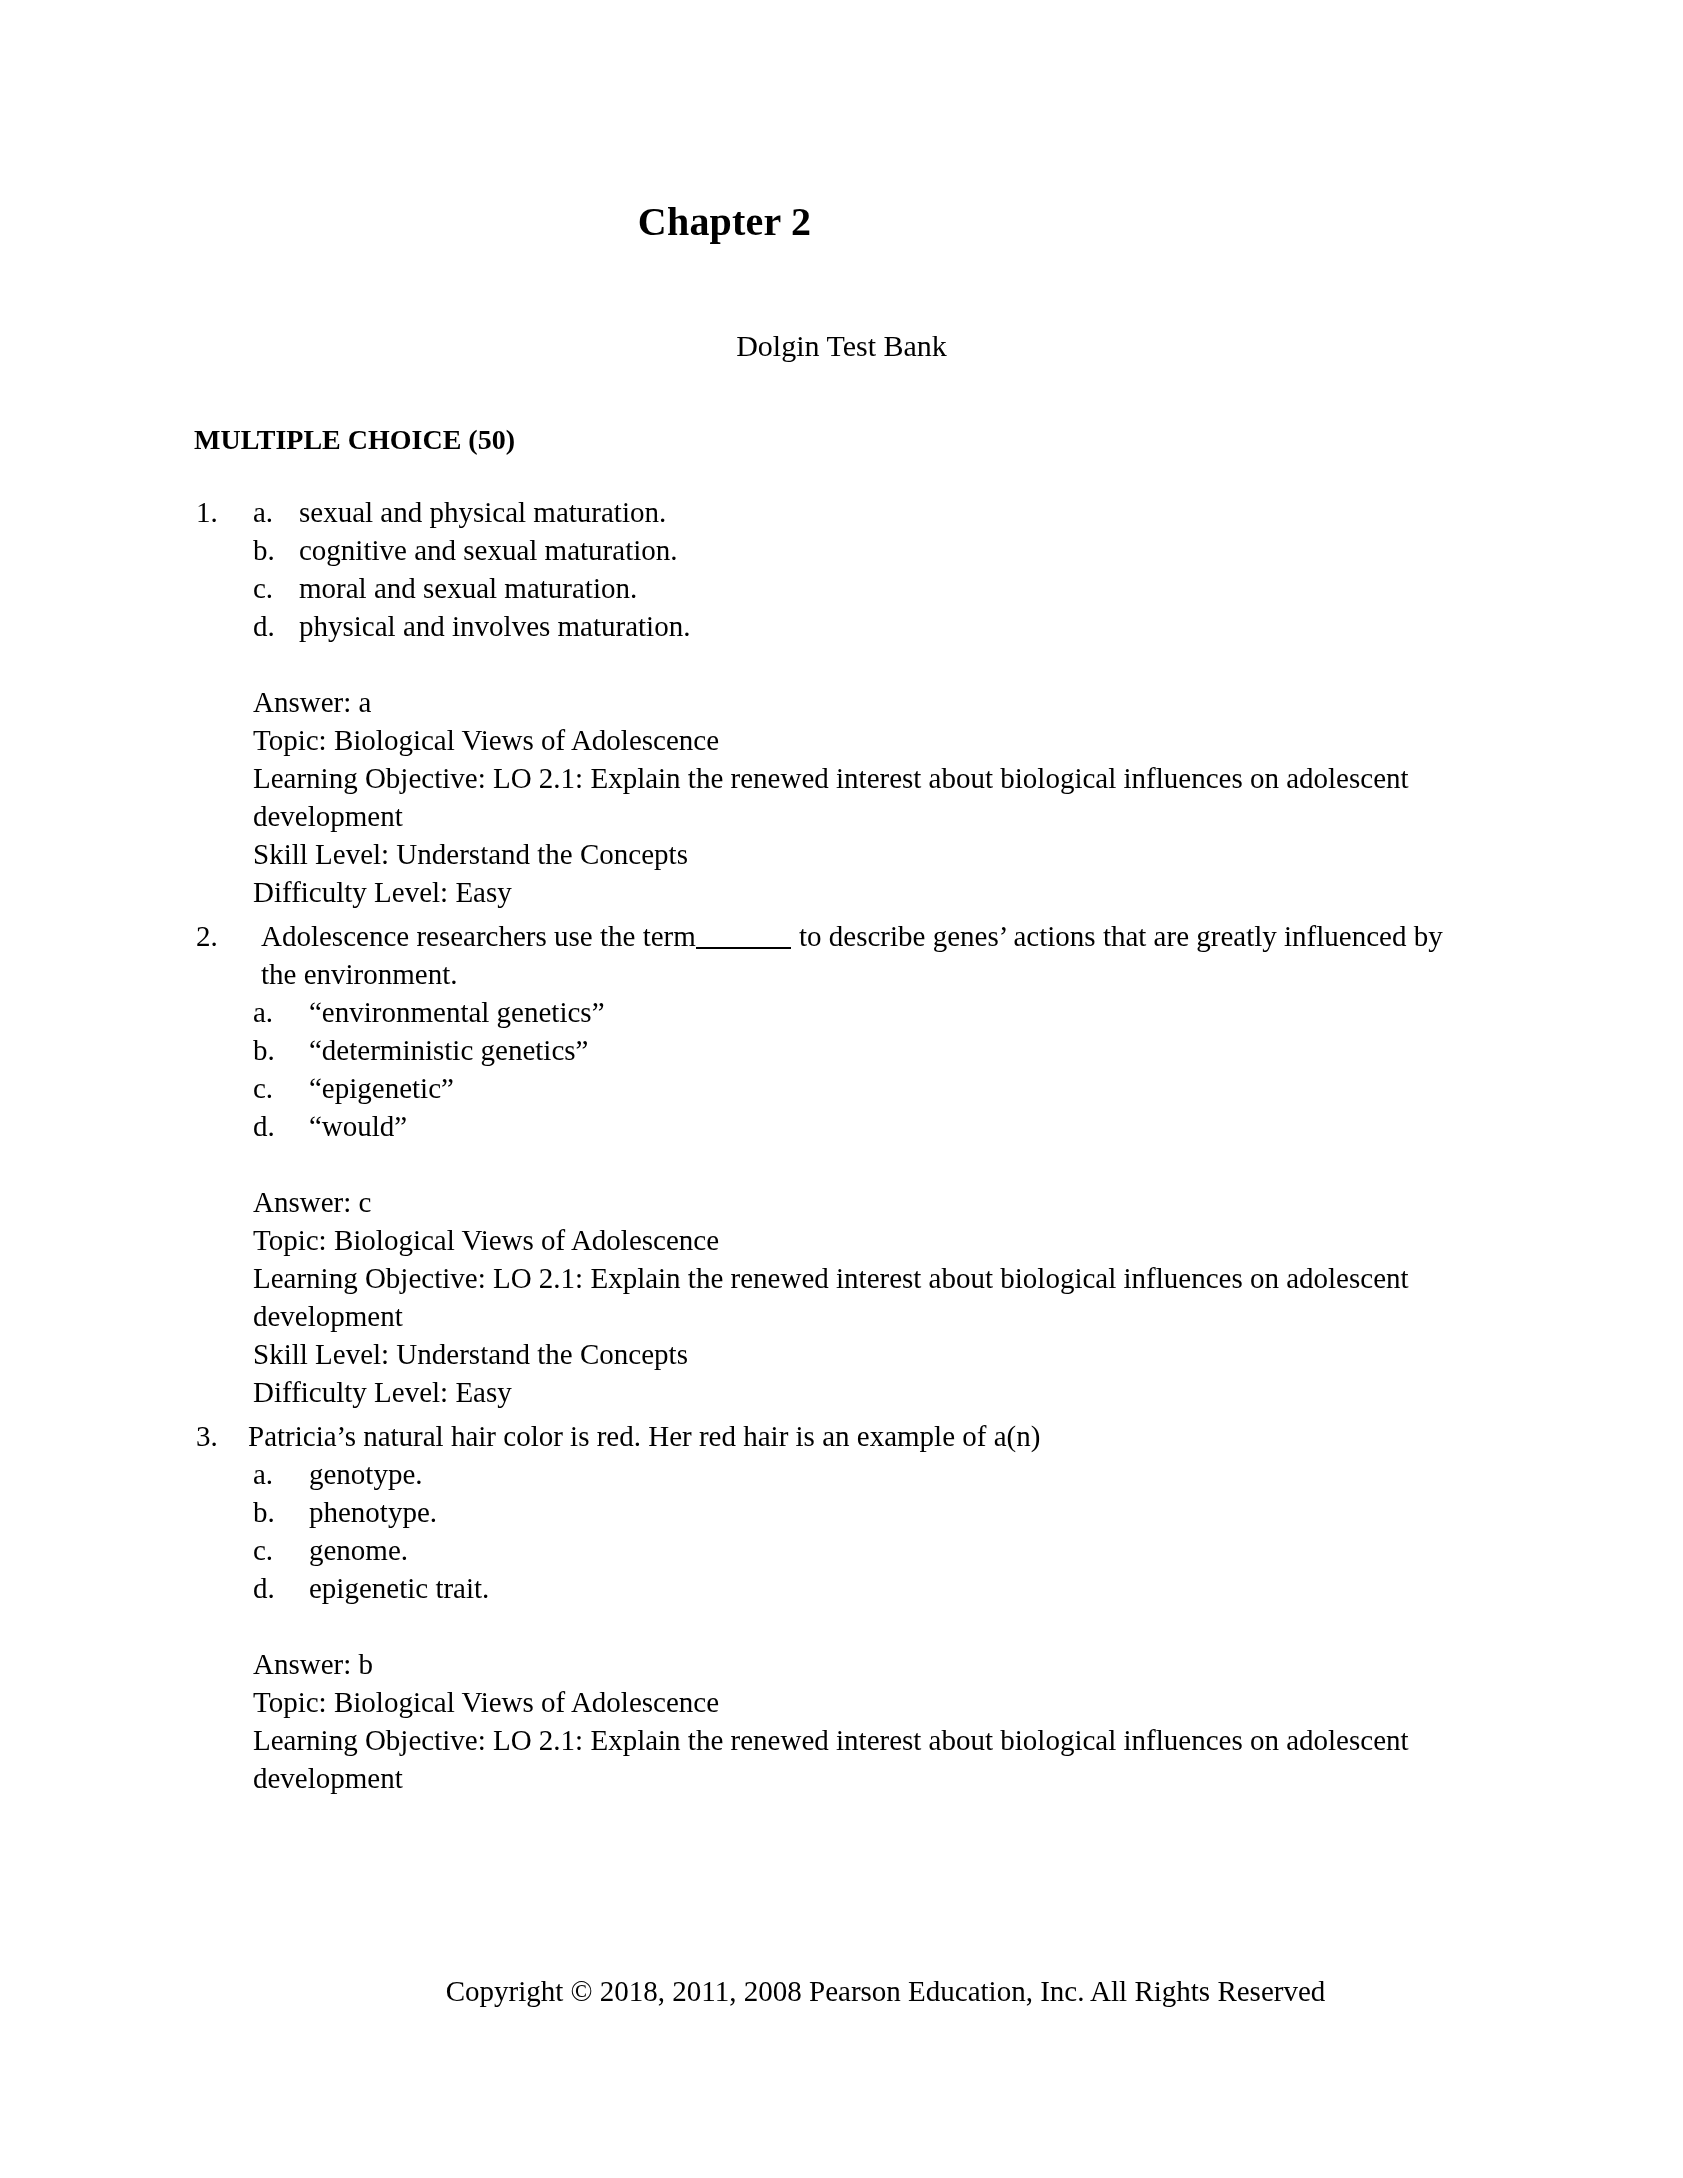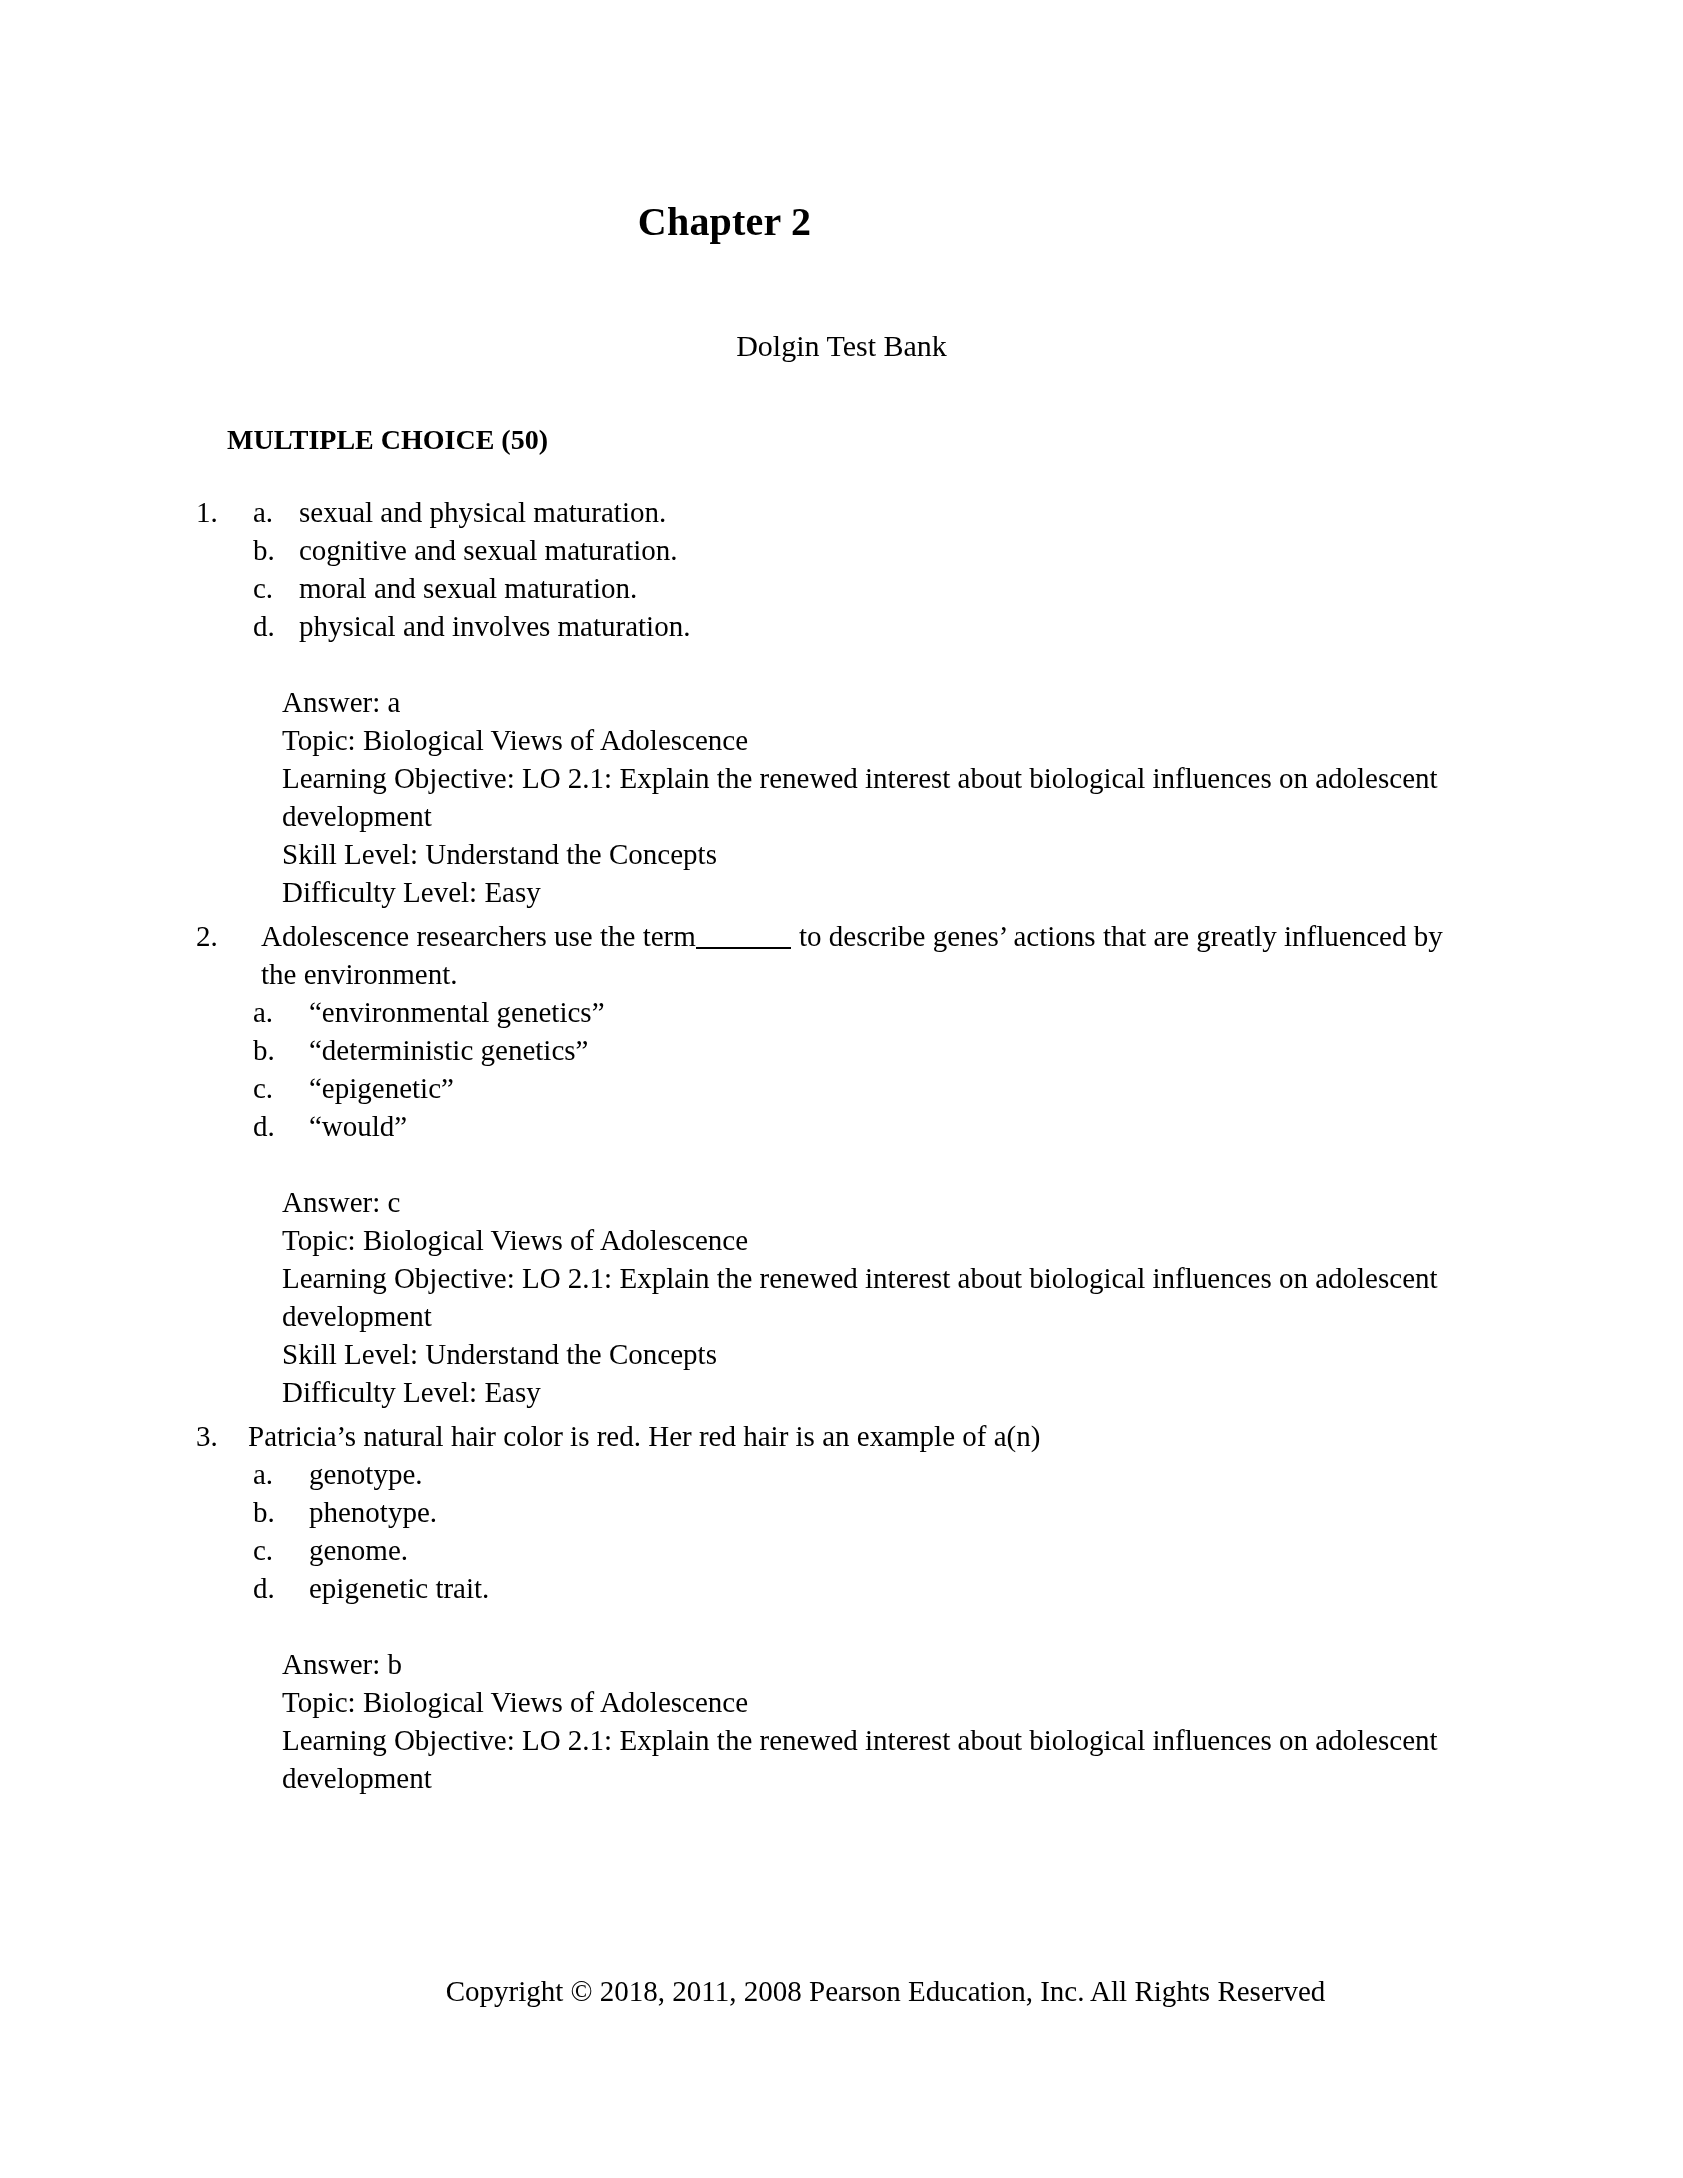--- a/index.html
+++ b/index.html
@@ -42,21 +42,20 @@
     text-align: center;
     font-size: 30px;
     font-weight: normal;
   }
   .section-heading {
     position: absolute;
     left: 194px;
     top: 424px;
     font-size: 28px;
     font-weight: bold;
-    margin-left: 33px;
   }
 
   
   .questions {
     position: absolute;
     left: 0;
     top: 493px;
     width: 1683px;
   }
   .question-block {
@@ -99,21 +98,20 @@
     font-size: 29px;
     line-height: 38px;
   }
   .opt-gap-wide .option-row { padding-left: 309px; }
 
   
   .answer-block {
     margin-top: 38px;
     padding-left: 253px;
     padding-right: 240px;
-    margin-left: 29px;
   }
   .answer-line {
     font-size: 29px;
     line-height: 38px;
   }
 
   .blank-fill {
     display: inline-block;
     border-bottom: 2px solid #000;
     width: 95px;

